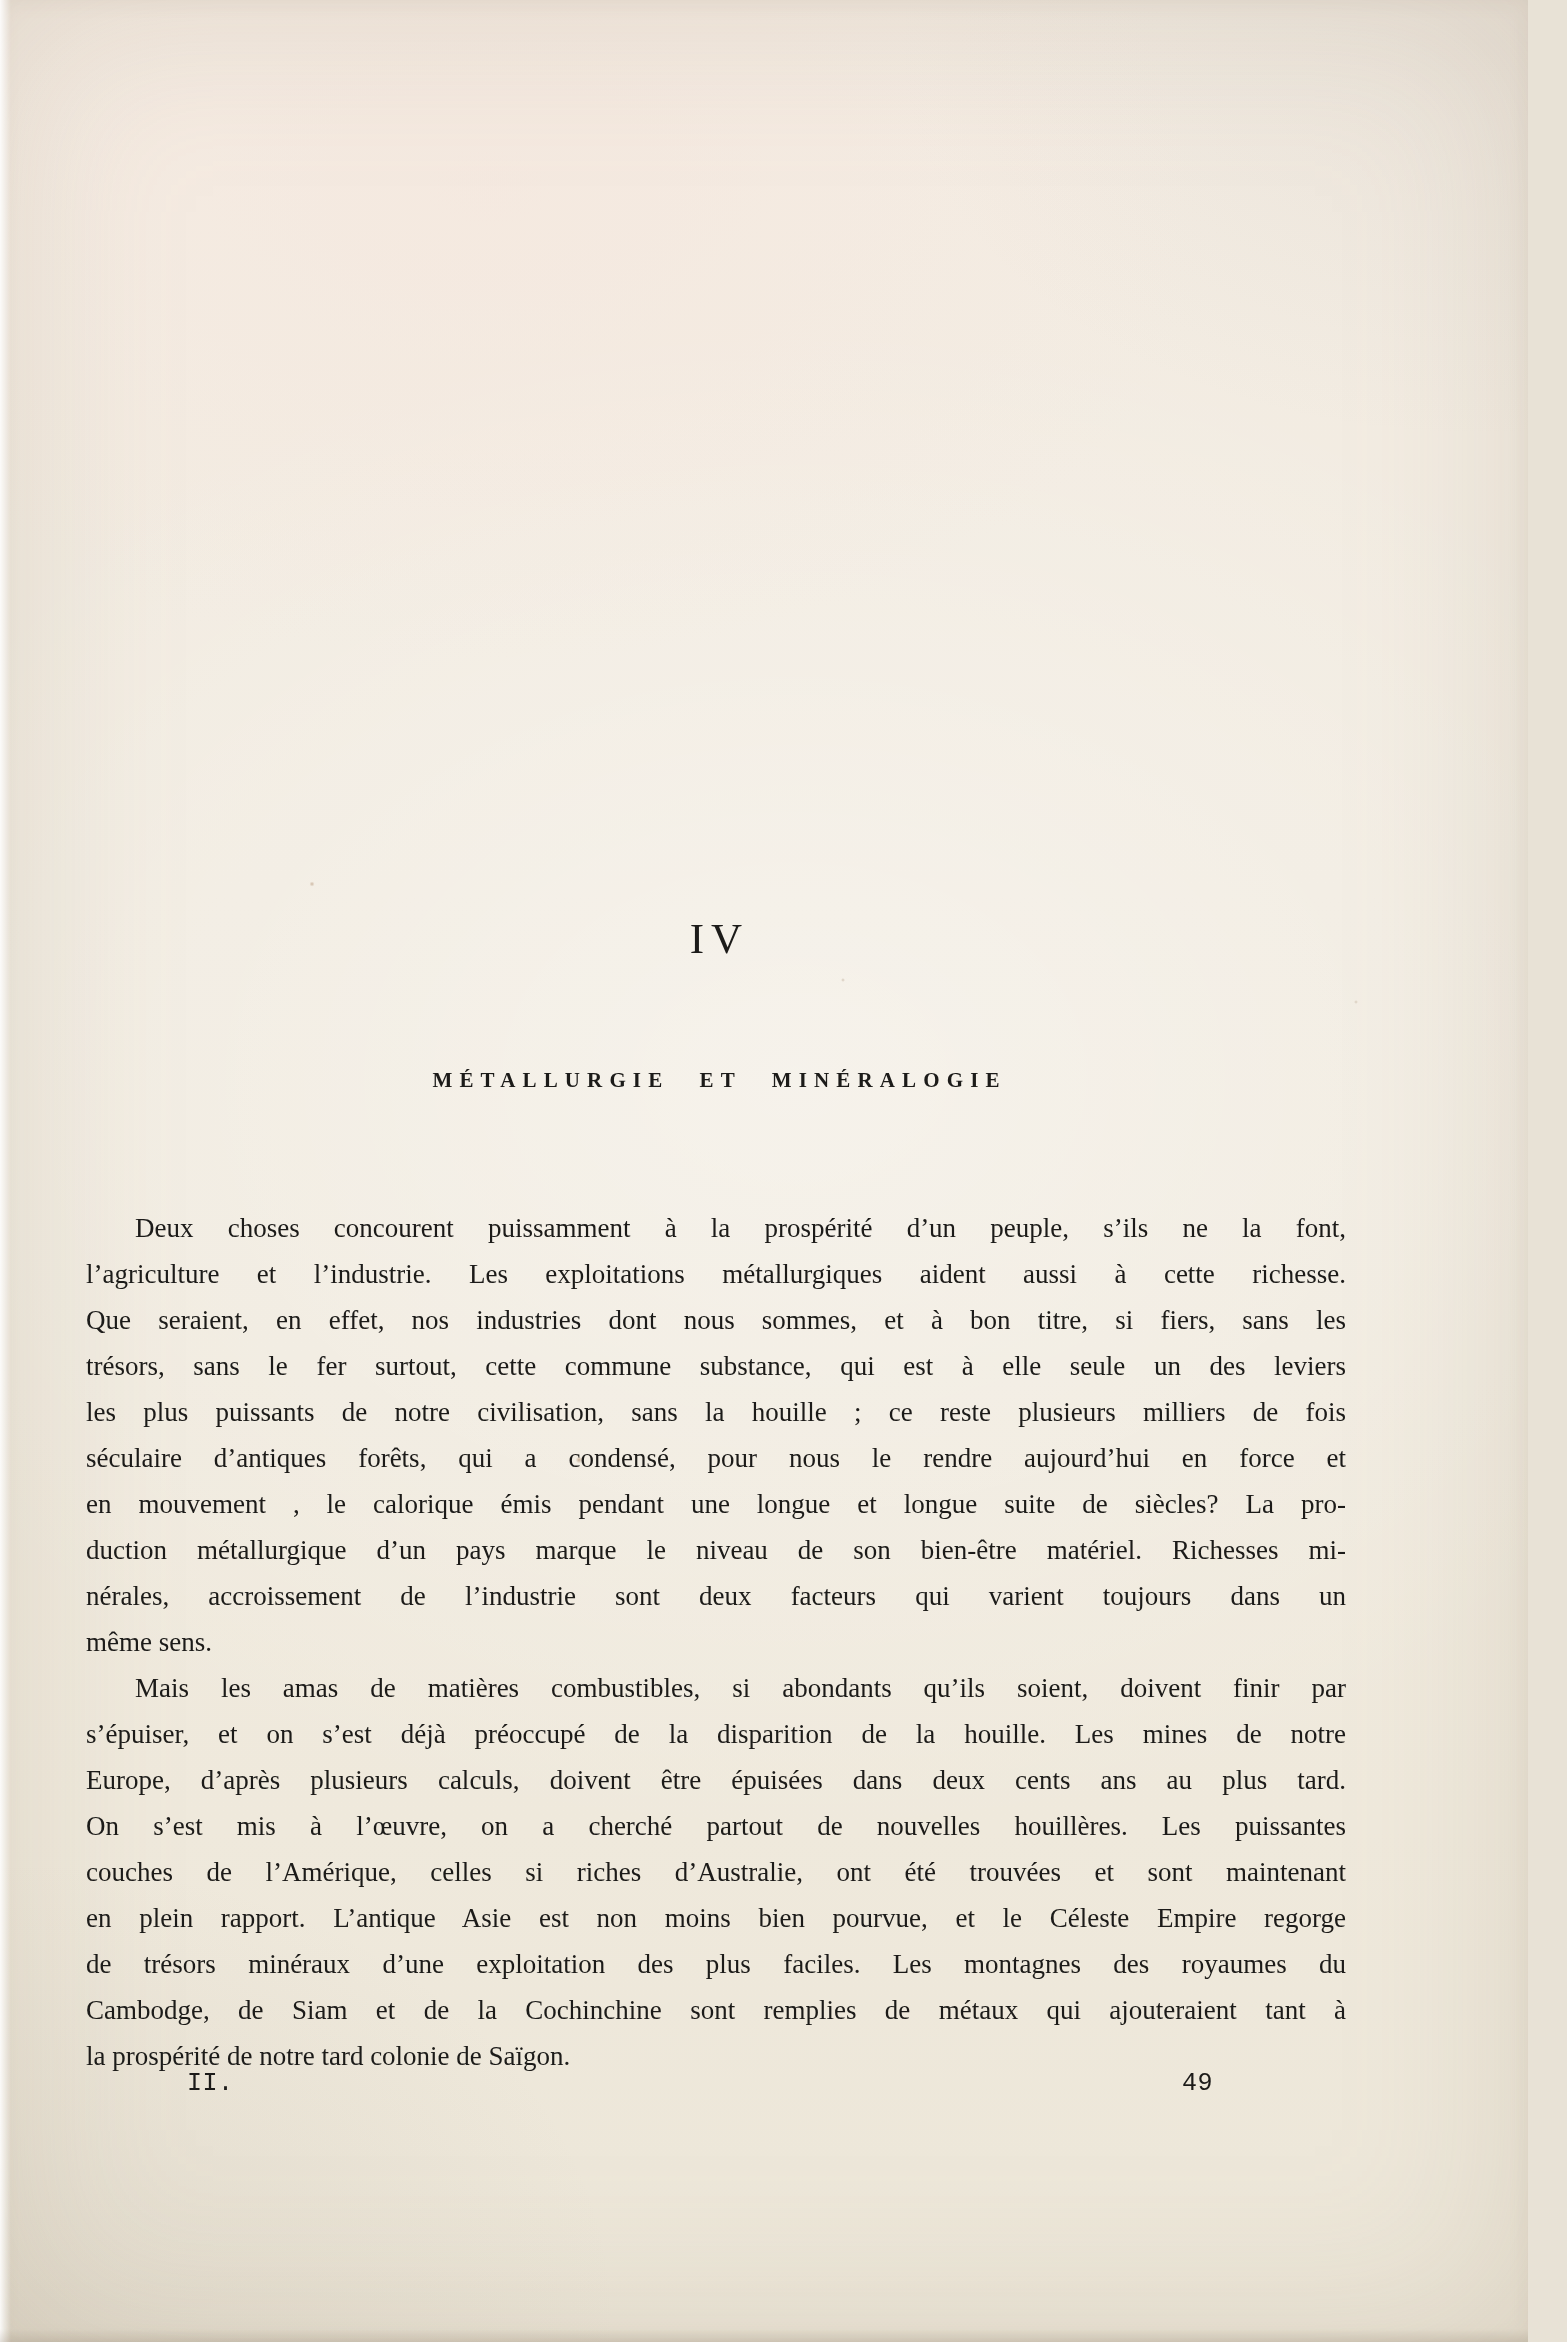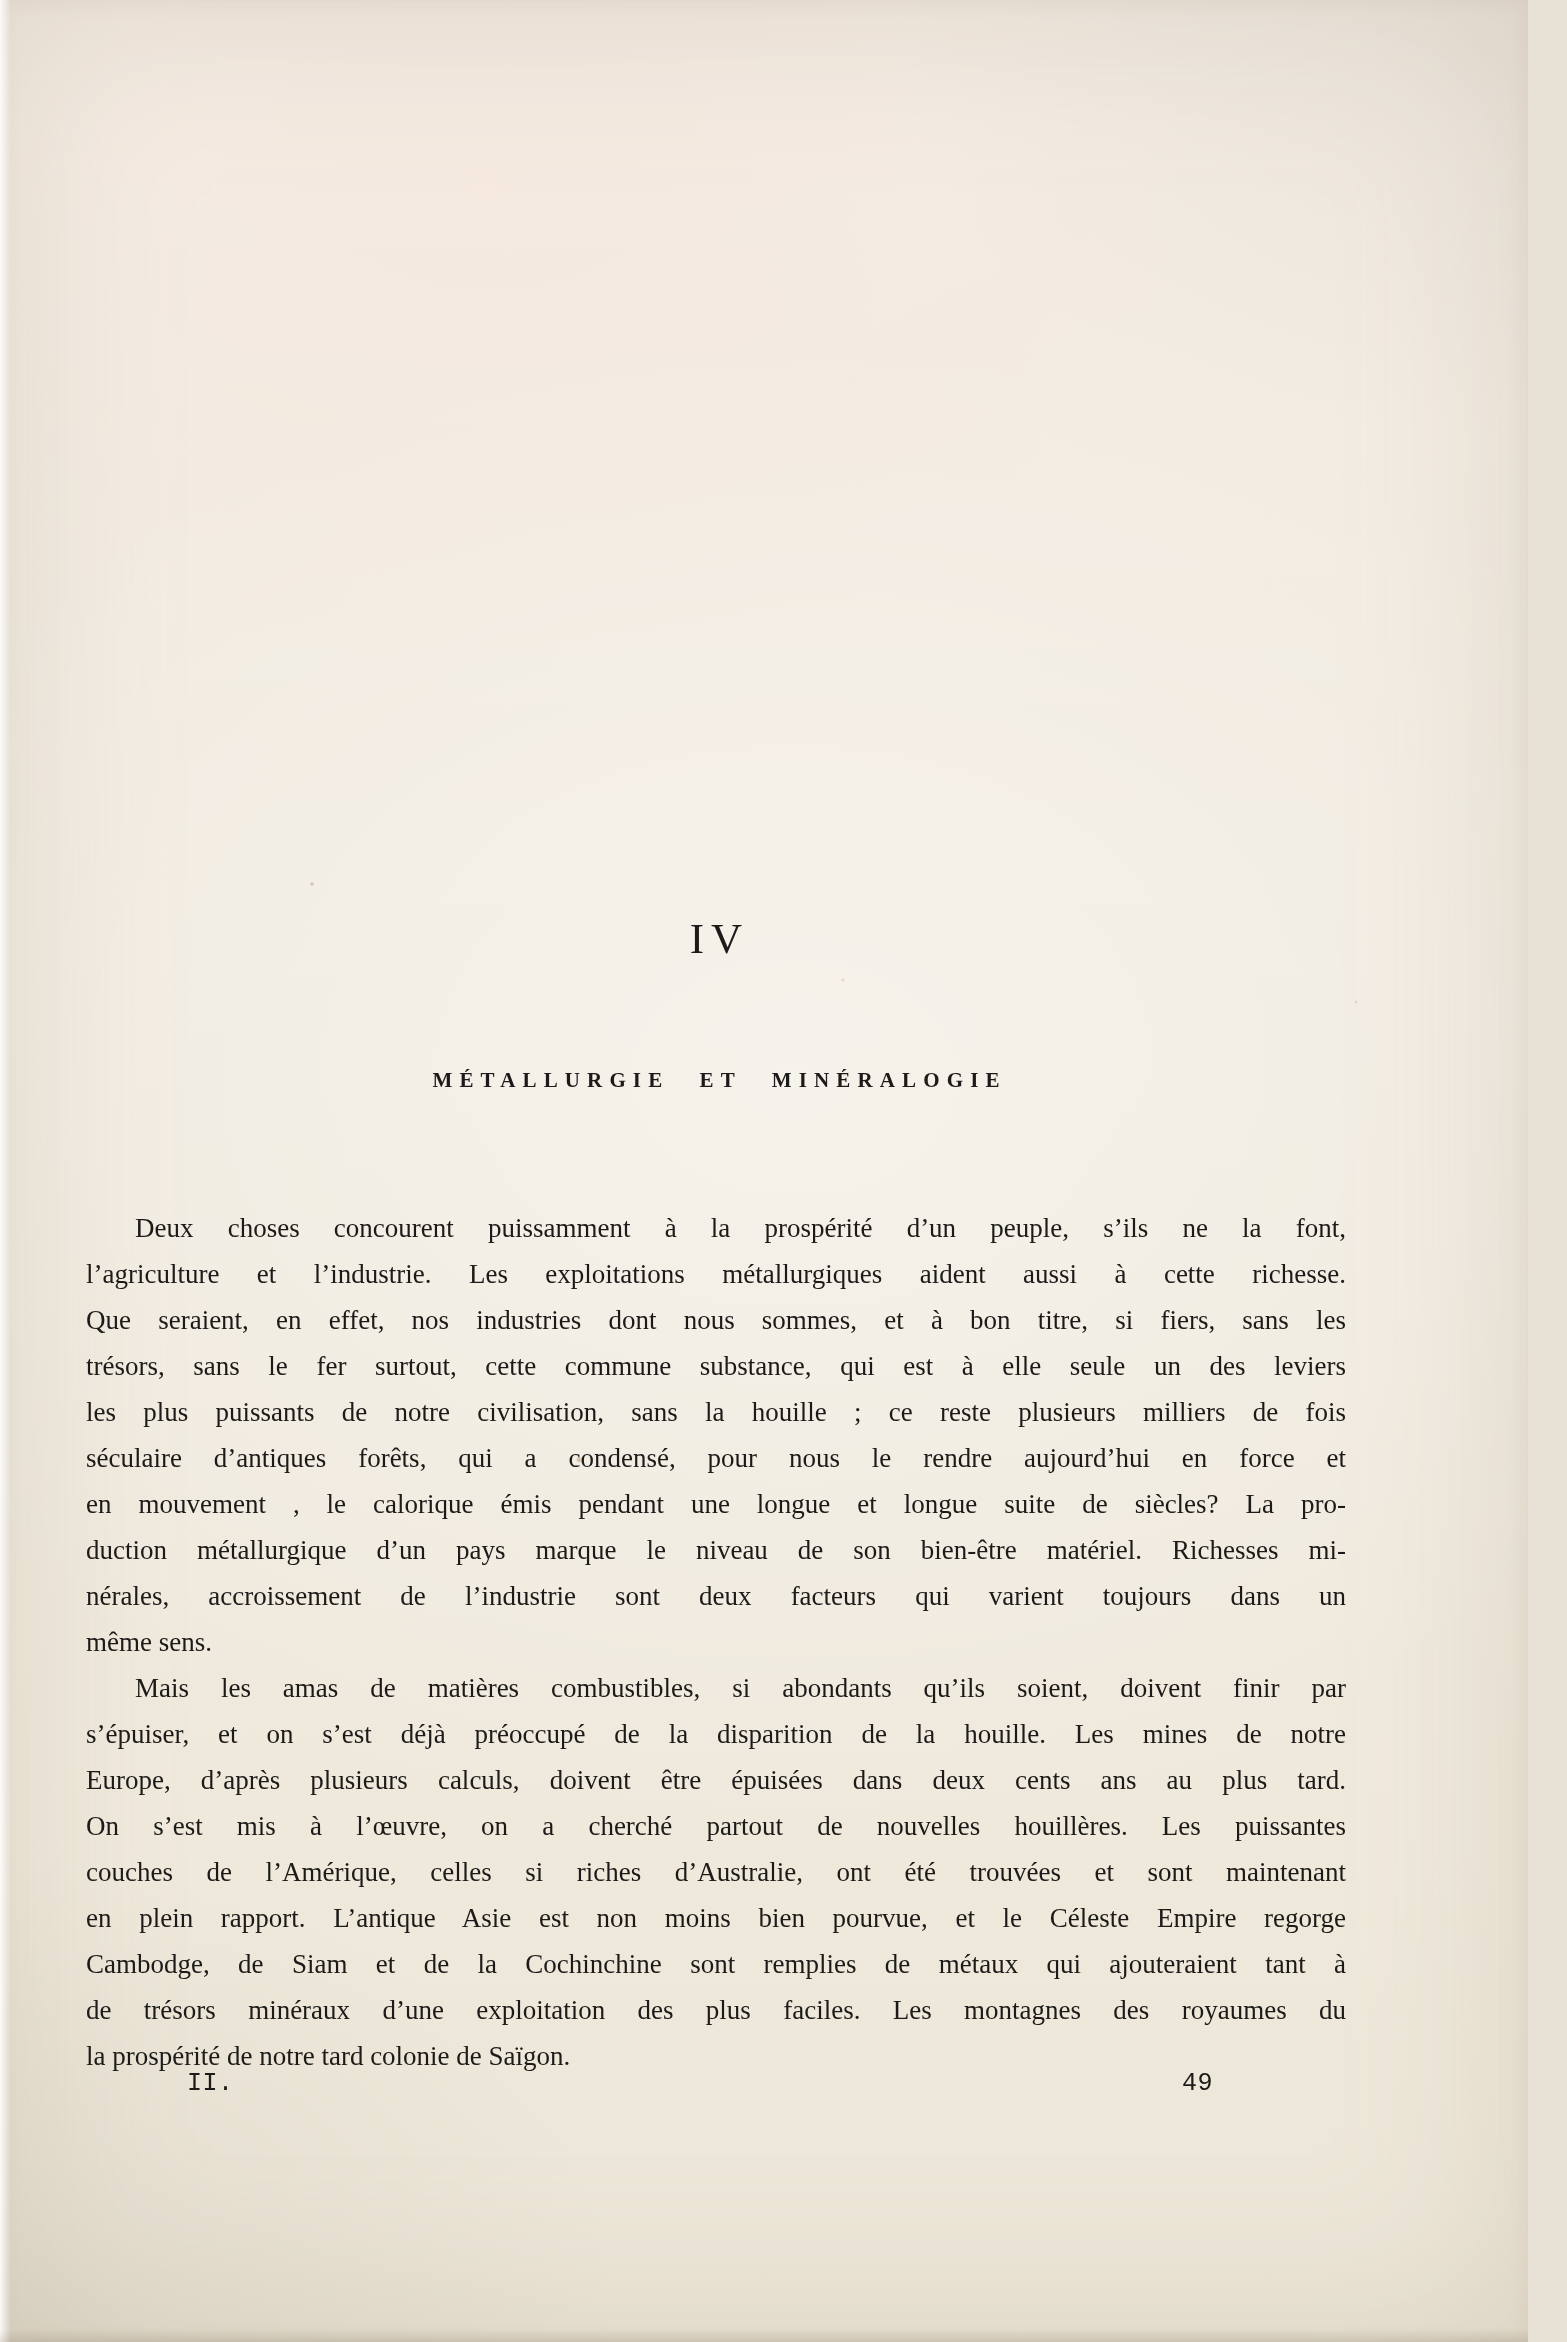--- a/index.html
+++ b/index.html
@@ -123,21 +123,21 @@
     <p class="line">duction métallurgique d’un pays marque le niveau de son bien-être matériel. Richesses mi-</p>
     <p class="line">nérales, accroissement de l’industrie sont deux facteurs qui varient toujours dans un</p>
     <p class="line para-end">même sens.</p>
 
     <p class="line indent">Mais les amas de matières combustibles, si abondants qu’ils soient, doivent finir par</p>
     <p class="line">s’épuiser, et on s’est déjà préoccupé de la disparition de la houille. Les mines de notre</p>
     <p class="line">Europe, d’après plusieurs calculs, doivent être épuisées dans deux cents ans au plus tard.</p>
     <p class="line">On s’est mis à l’œuvre, on a cherché partout de nouvelles houillères. Les puissantes</p>
     <p class="line">couches de l’Amérique, celles si riches d’Australie, ont été trouvées et sont maintenant</p>
     <p class="line">en plein rapport. L’antique Asie est non moins bien pourvue, et le Céleste Empire regorge</p>
+    <p class="line">de trésors minéraux d’une exploitation des plus faciles. Les montagnes des royaumes du</p>
     <p class="line">Cambodge, de Siam et de la Cochinchine sont remplies de métaux qui ajouteraient tant à</p>
-    <p class="line">de trésors minéraux d’une exploitation des plus faciles. Les montagnes des royaumes du</p>
     <p class="line para-end">la prospérité de notre tard colonie de Saïgon.</p>
   </div>
 
   <span class="footer-mark volume-mark">II.</span>
   <span class="footer-mark folio">49</span>
 </div>
 
 
 </body></html>

